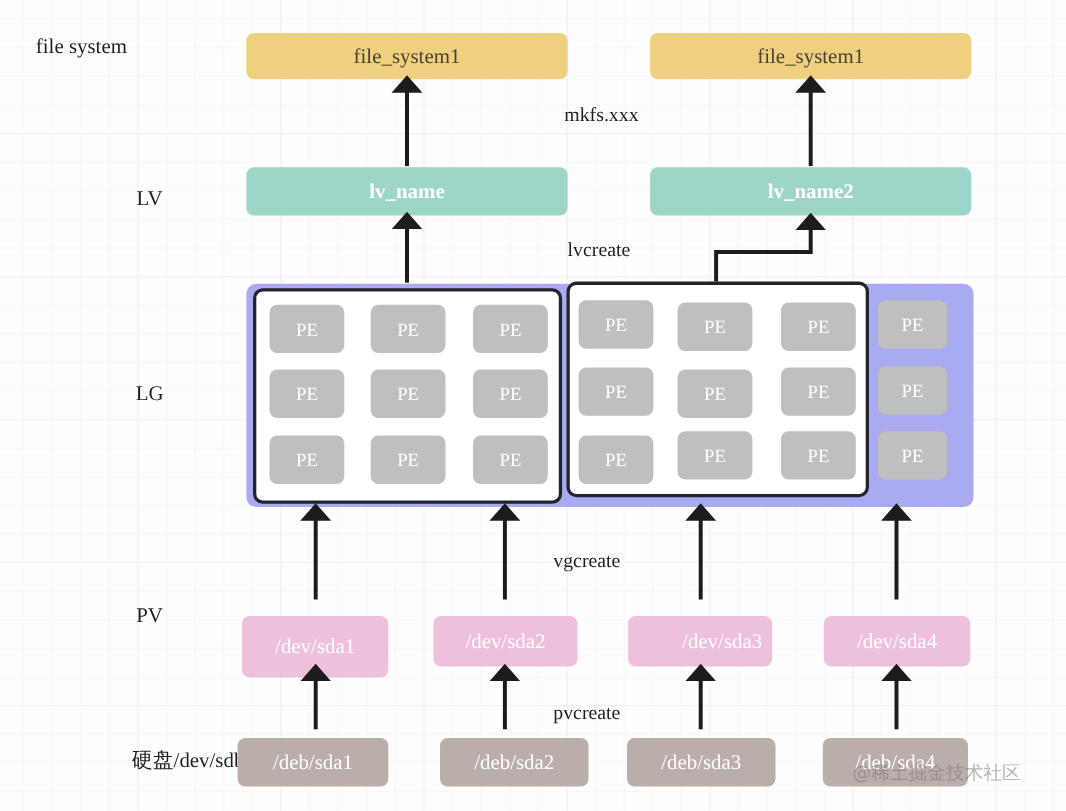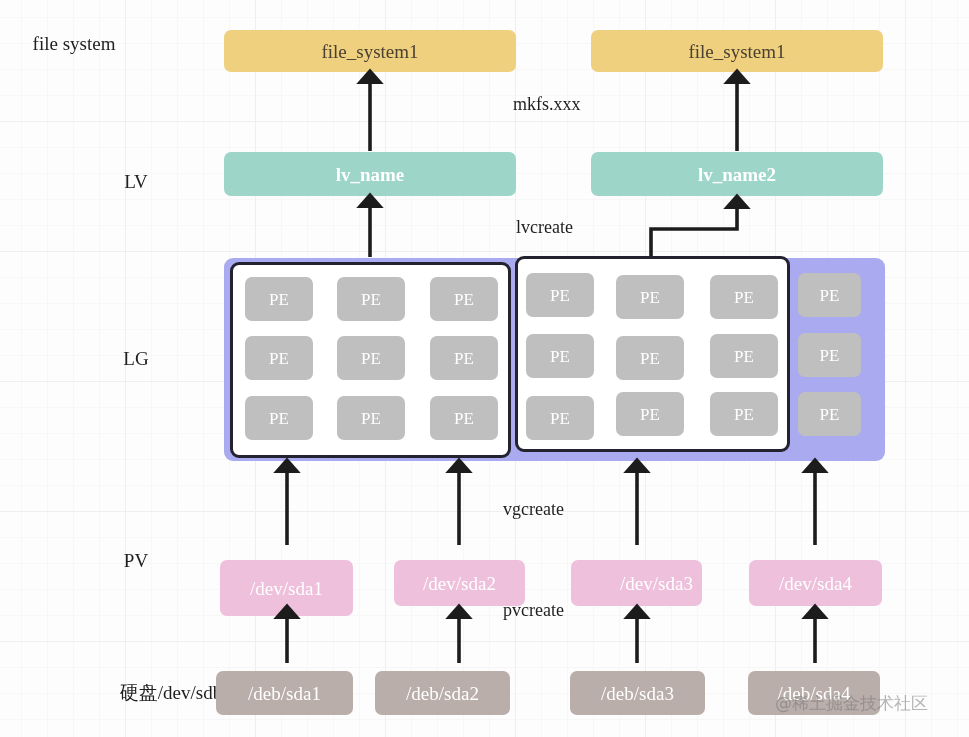--- a/index.html
+++ b/index.html
@@ -141,21 +141,21 @@
       <div class="pe" style="left: 798px; top: 333px; width: 63px; height: 44px;">PE</div>
       <div class="pe" style="left: 798px; top: 392px; width: 63px; height: 44px;">PE</div>
     </div>
 
   <div class="node pv" style="left:220px;top:560px;width:133px;height:56px;">/dev/sda1</div>
   <div class="node pv" style="left:394px;top:560px;width:131px;height:46px;">/dev/sda2</div>
   <div class="node pv" style="left:571px;top:560px;width:131px;height:46px;padding-left:40px;">/dev/sda3</div>
   <div class="node pv" style="left:749px;top:560px;width:133px;height:46px;">/dev/sda4</div>
 
   <div class="node disk" style="left:216px;top:671px;width:137px;height:44px;">/deb/sda1</div>
-  <div class="node disk" style="left:375px;top:671px;width:135px;height:44px;">/deb/sda2</div>
+  <div class="node disk" style="left:400px;top:671px;width:135px;height:44px;">/deb/sda2</div>
   <div class="node disk" style="left:570px;top:671px;width:135px;height:44px;">/deb/sda3</div>
   <div class="node disk" style="left:748px;top:671px;width:132px;height:44px;">/deb/sda4</div>
 
   <svg class="arrow-svg" viewBox="0 0 969 737">
     <defs>
       <marker id="ah" markerWidth="9" markerHeight="9" refX="2.6" refY="4.5" orient="auto" markerUnits="strokeWidth">
         <path d="M0,0.6 L0,8.4 L4.4,4.5 z" fill="#1c1c1c"></path>
       </marker>
     </defs>
     <g id="arrow-layer" stroke="#1c1c1c" stroke-width="3.6" fill="none" marker-end="url(#ah)">
@@ -170,17 +170,17 @@
         <line x1="459" y1="663" x2="459" y2="610"></line>
         <line x1="637" y1="663" x2="637" y2="610"></line>
         <line x1="815" y1="663" x2="815" y2="610"></line>
       </g>
     <polyline id="elbow" stroke="#1c1c1c" stroke-width="3.6" fill="none" marker-end="url(#ah)" points="651,256 651,229 737,229 737,200"></polyline>
   </svg>
 
   <div class="cmd-label" style="left:513px;top:95px;">mkfs.xxx</div>
   <div class="cmd-label" style="left:516px;top:218px;">lvcreate</div>
   <div class="cmd-label" style="left:503px;top:500px;">vgcreate</div>
-  <div class="cmd-label" style="left:503px;top:601px;">pvcreate</div>
+  <div class="cmd-label" style="left:503px;top:639px;">pvcreate</div>
 
   <div id="watermark" style="left:775px;top:695px;">@稀土掘金技术社区</div>
 
 </div>
 
 </body></html>

